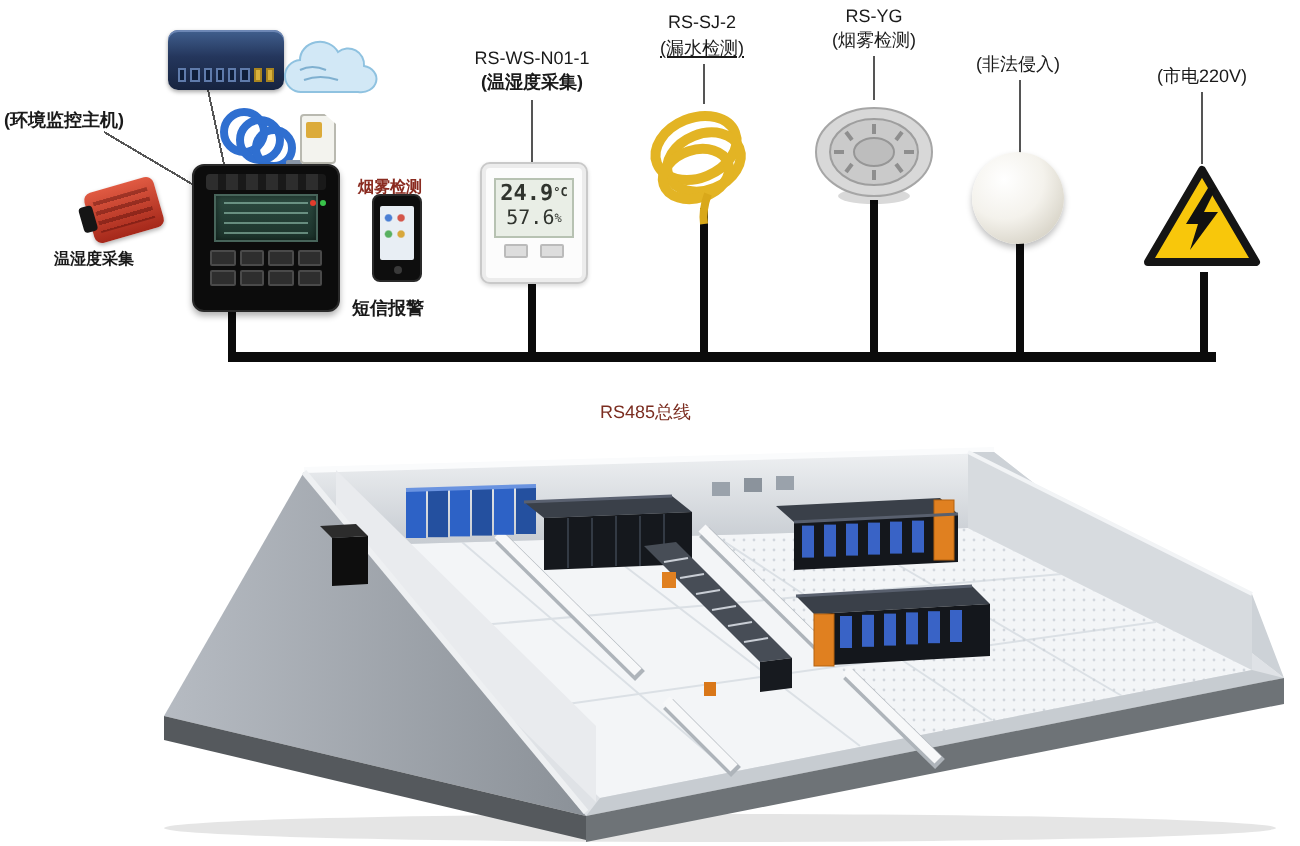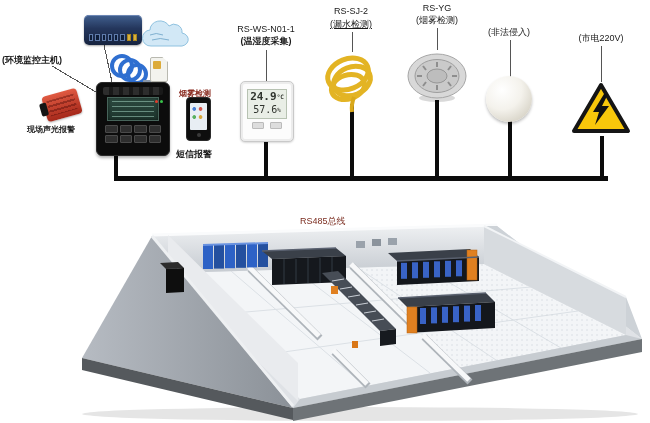--- a/index.html
+++ b/index.html
@@ -3,21 +3,21 @@
 <meta charset="utf-8">
 <style>
   html,body{margin:0;padding:0;background:#fff;}
   .stage{position:relative;width:650px;height:423px;background:#ffffff;overflow:hidden;
          font-family:"Liberation Sans",sans-serif;color:#1a1a1a;}
   .abs{position:absolute;}
   
   .lbl{position:absolute;font-size:9px;line-height:11px;white-space:nowrap;color:#1a1a1a;font-weight:bold;}
   .lbl.small{font-size:8px;}
   .dev-label{position:absolute;width:60px;text-align:center;font-size:9px;line-height:11px;}
-  .bus-lbl{position:absolute;left:264px;top:215px;font-size:9px;color:#7b2d20;padding-left:36px;}
+  .bus-lbl{position:absolute;left:264px;top:200px;font-size:9px;color:#7b2d20;padding-left:36px;}
   .op-lbl{color:#8a2b20;}
   
   .wiring{position:absolute;left:0;top:0;z-index:1;}
   .dev{z-index:2;}
   .lblz{z-index:3;}
   
   .switch{position:absolute;left:84px;top:15px;width:58px;height:30px;border-radius:5px;
           background:linear-gradient(180deg,#41608f 0%,#24365c 45%,#16233f 100%);
           box-shadow:inset 0 1px 0 #6d87b5, 0 1px 2px rgba(0,0,0,.35);}
   .switch .ports{position:absolute;left:5px;right:5px;bottom:4px;display:flex;gap:2px;}
@@ -185,21 +185,21 @@
   </svg>
 
   <div class="pir dev"></div>
 
   <svg class="abs dev" style="left:570px;top:80px;" width="62" height="58" viewBox="0 0 62 58">
     <path d="M31 5 L58 51 H4 Z" fill="#f8c70b" stroke="#151515" stroke-width="4" stroke-linejoin="round"></path>
     <path d="M34 14 L23 32 h6 l-4 13 l14 -19 h-7 l6 -12 z" fill="#111"></path>
   </svg>
 
   <div class="lbl lblz" style="left:2px;top:55px;">(环境监控主机)</div>
-  <div class="lbl lblz small" style="left:27px;top:124px;">现场声光报警</div>
+  <div class="lbl lblz small" style="left:27px;top:124px;">温湿度采集</div>
   <div class="lbl lblz small op-lbl" style="left:179px;top:88px;">烟雾检测</div>
   <div class="lbl lblz" style="left:176px;top:149px;">短信报警</div>
 
   <div class="dev-label lblz" style="left:236px;top:24px;">RS-WS-N01-1</div>
   <div class="dev-label lblz" style="left:236px;top:36px;font-weight:bold;">(温湿度采集)</div>
 
   <div class="dev-label lblz" style="left:321px;top:6px;">RS-SJ-2</div>
   <div class="dev-label lblz" style="left:321px;top:19px;text-decoration:underline;">(漏水检测)</div>
 
   <div class="dev-label lblz" style="left:407px;top:3px;">RS-YG</div>

